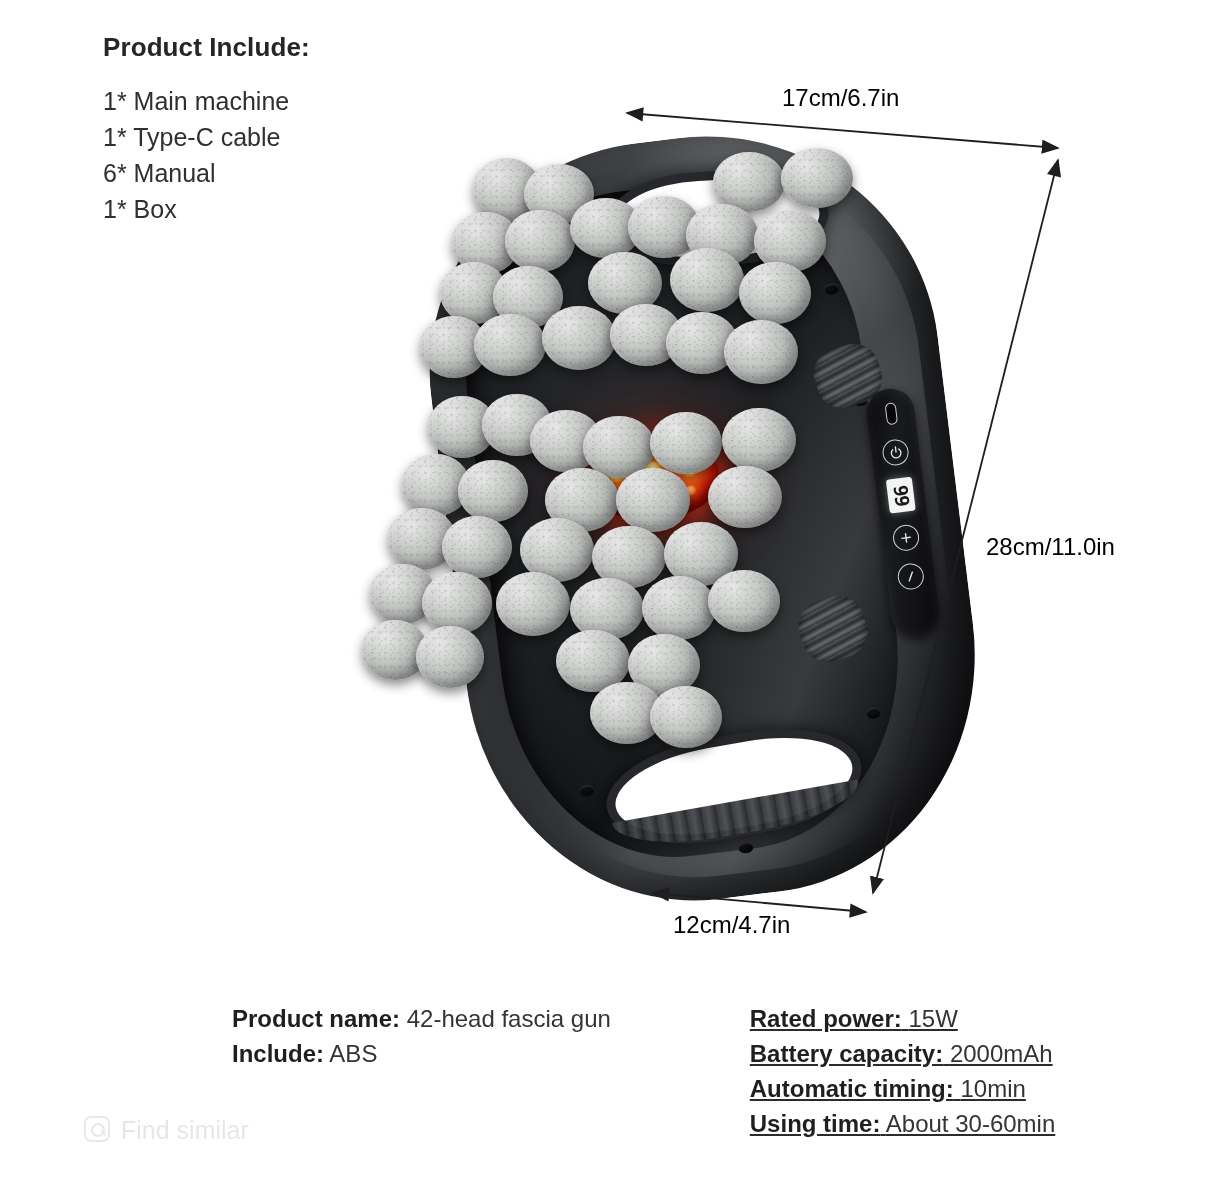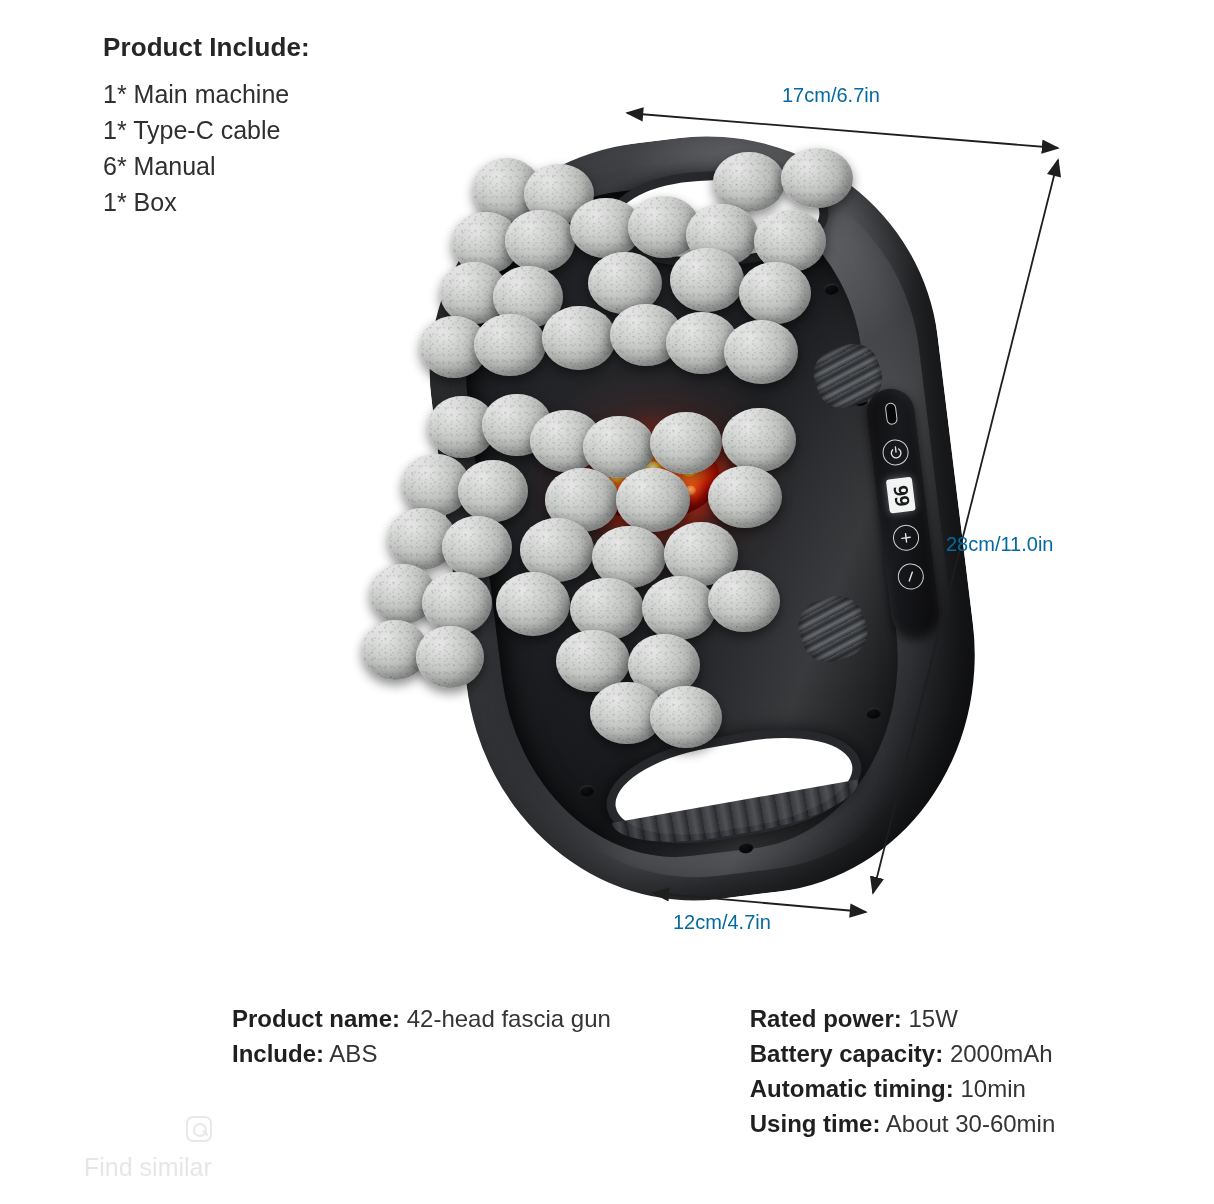--- a/index.html
+++ b/index.html
@@ -20,46 +20,46 @@
   #include-block {
     position: absolute;
     left: 103px; top: 32px;
     width: 330px;
   }
   #include-title {
     font-size: 26px;
     font-weight: bold;
     color: #262626;
     letter-spacing: .1px;
-    margin-bottom: 13px;
+    margin-bottom: 20px;
   }
   .include-item {
     font-size: 25px;
     font-weight: 400;
     color: #2f2f2f;
     line-height: 36px;
     white-space: nowrap;
   }
 
   
   #dim-layer {
     position: absolute;
     left: 0; top: 0;
     width: 1214px; height: 1204px;
     pointer-events: none;
   }
   .dim-label {
     position: absolute;
-    font-size: 20px;
-    color: #0369a1;
+    font-size: 24px;
+    color: #000000;
     white-space: nowrap;
     font-family: "Liberation Sans", sans-serif;
   }
   #dim-top-label  { left: 782px; top: 84px; }
-  #dim-right-label{ left: 946px; top: 533px; }
+  #dim-right-label{ left: 986px; top: 533px; }
   #dim-bottom-label{ left: 673px; top: 911px; }
 
   
   #product-stage {
     position: absolute;
     left: 330px; top: 120px;
     width: 660px; height: 800px;
   }
 
   
@@ -260,39 +260,38 @@
 
   
   #spec-table {
     position: absolute;
     left: 232px; top: 985px;
     width: 900px;
     display: flex;
     gap: 40px;
   }
   .spec-col { width: 500px; margin-top: 16px; }
-  .spec-col.right { width: 400px; }
+  .spec-col.right { width: 400px; text-decoration: underline; }
   .spec-row {
     font-size: 24px;
     line-height: 35px;
     color: #2c2c2c;
     white-space: nowrap;
   }
   .spec-key { font-weight: bold; color: #1f1f1f; }
   .spec-val { font-weight: 400; color: #343434; }
 
   
   #find-similar {
     position: absolute;
     left: 84px; top: 1116px;
     display: flex;
-    align-items: flex-end;
+    align-items: flex-start;
     gap: 11px;
     opacity: .14;
-    flex-direction: column;
   }
   #find-similar-label {
     font-size: 25px;
     color: #555;
     white-space: nowrap;
   }
   #find-similar-icon {
     width: 26px; height: 26px;
     border-radius: 7px;
     border: 2px solid #666;

